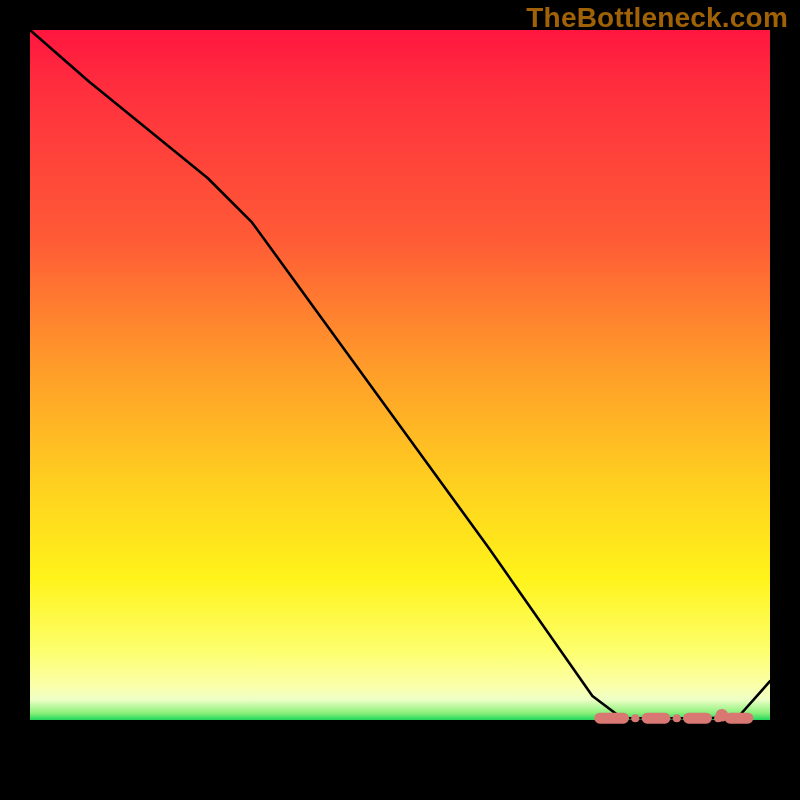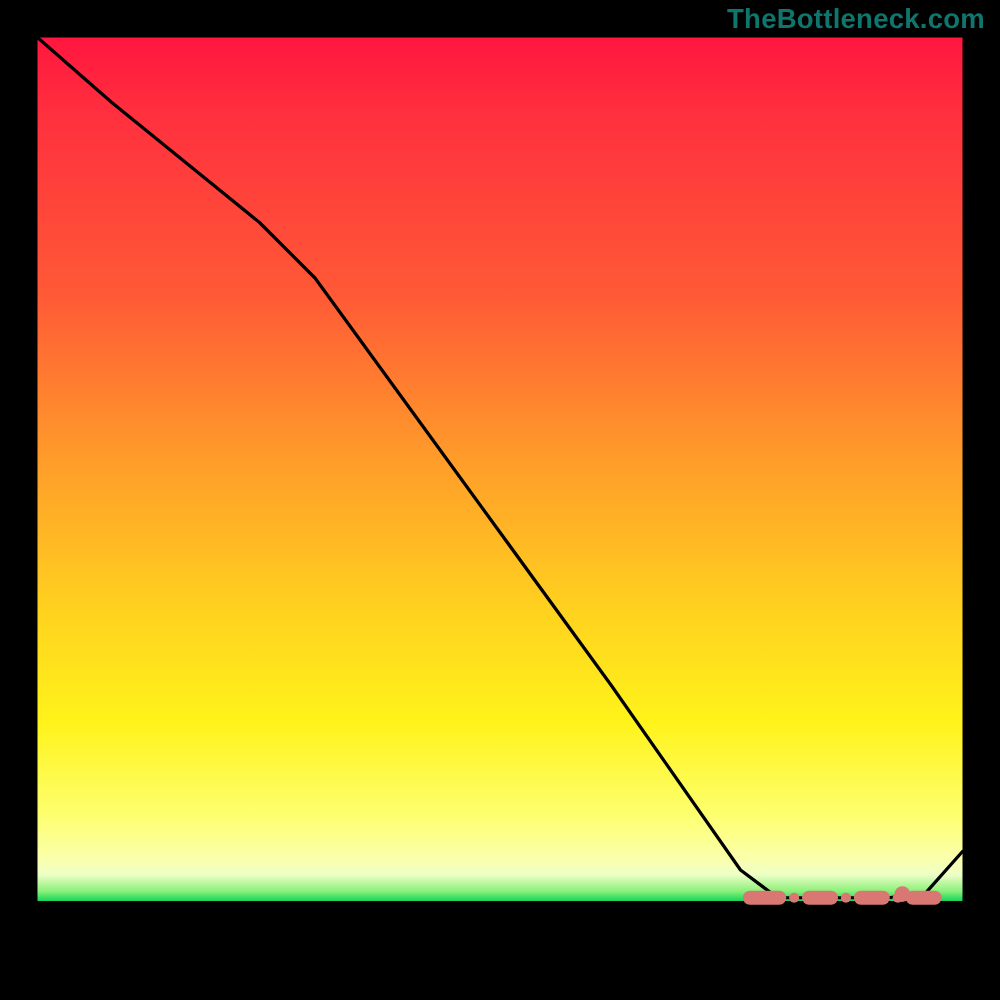--- a/index.html
+++ b/index.html
@@ -14,22 +14,22 @@
   .frame {
     position: relative;
     width: 800px;
     height: 800px;
     background: #000;
   }
   .watermark {
     position: absolute;
     top: 2px;
     right: 12px;
-    color: #0f766e;
-    font-size: 22px;
+    color: #a16207;
+    font-size: 28px;
     font-weight: 600;
     letter-spacing: 0.2px;
     user-select: none;
   }
   
   .plot {
     position: absolute;
     left: 30px;
     top: 30px;
     width: 740px;

